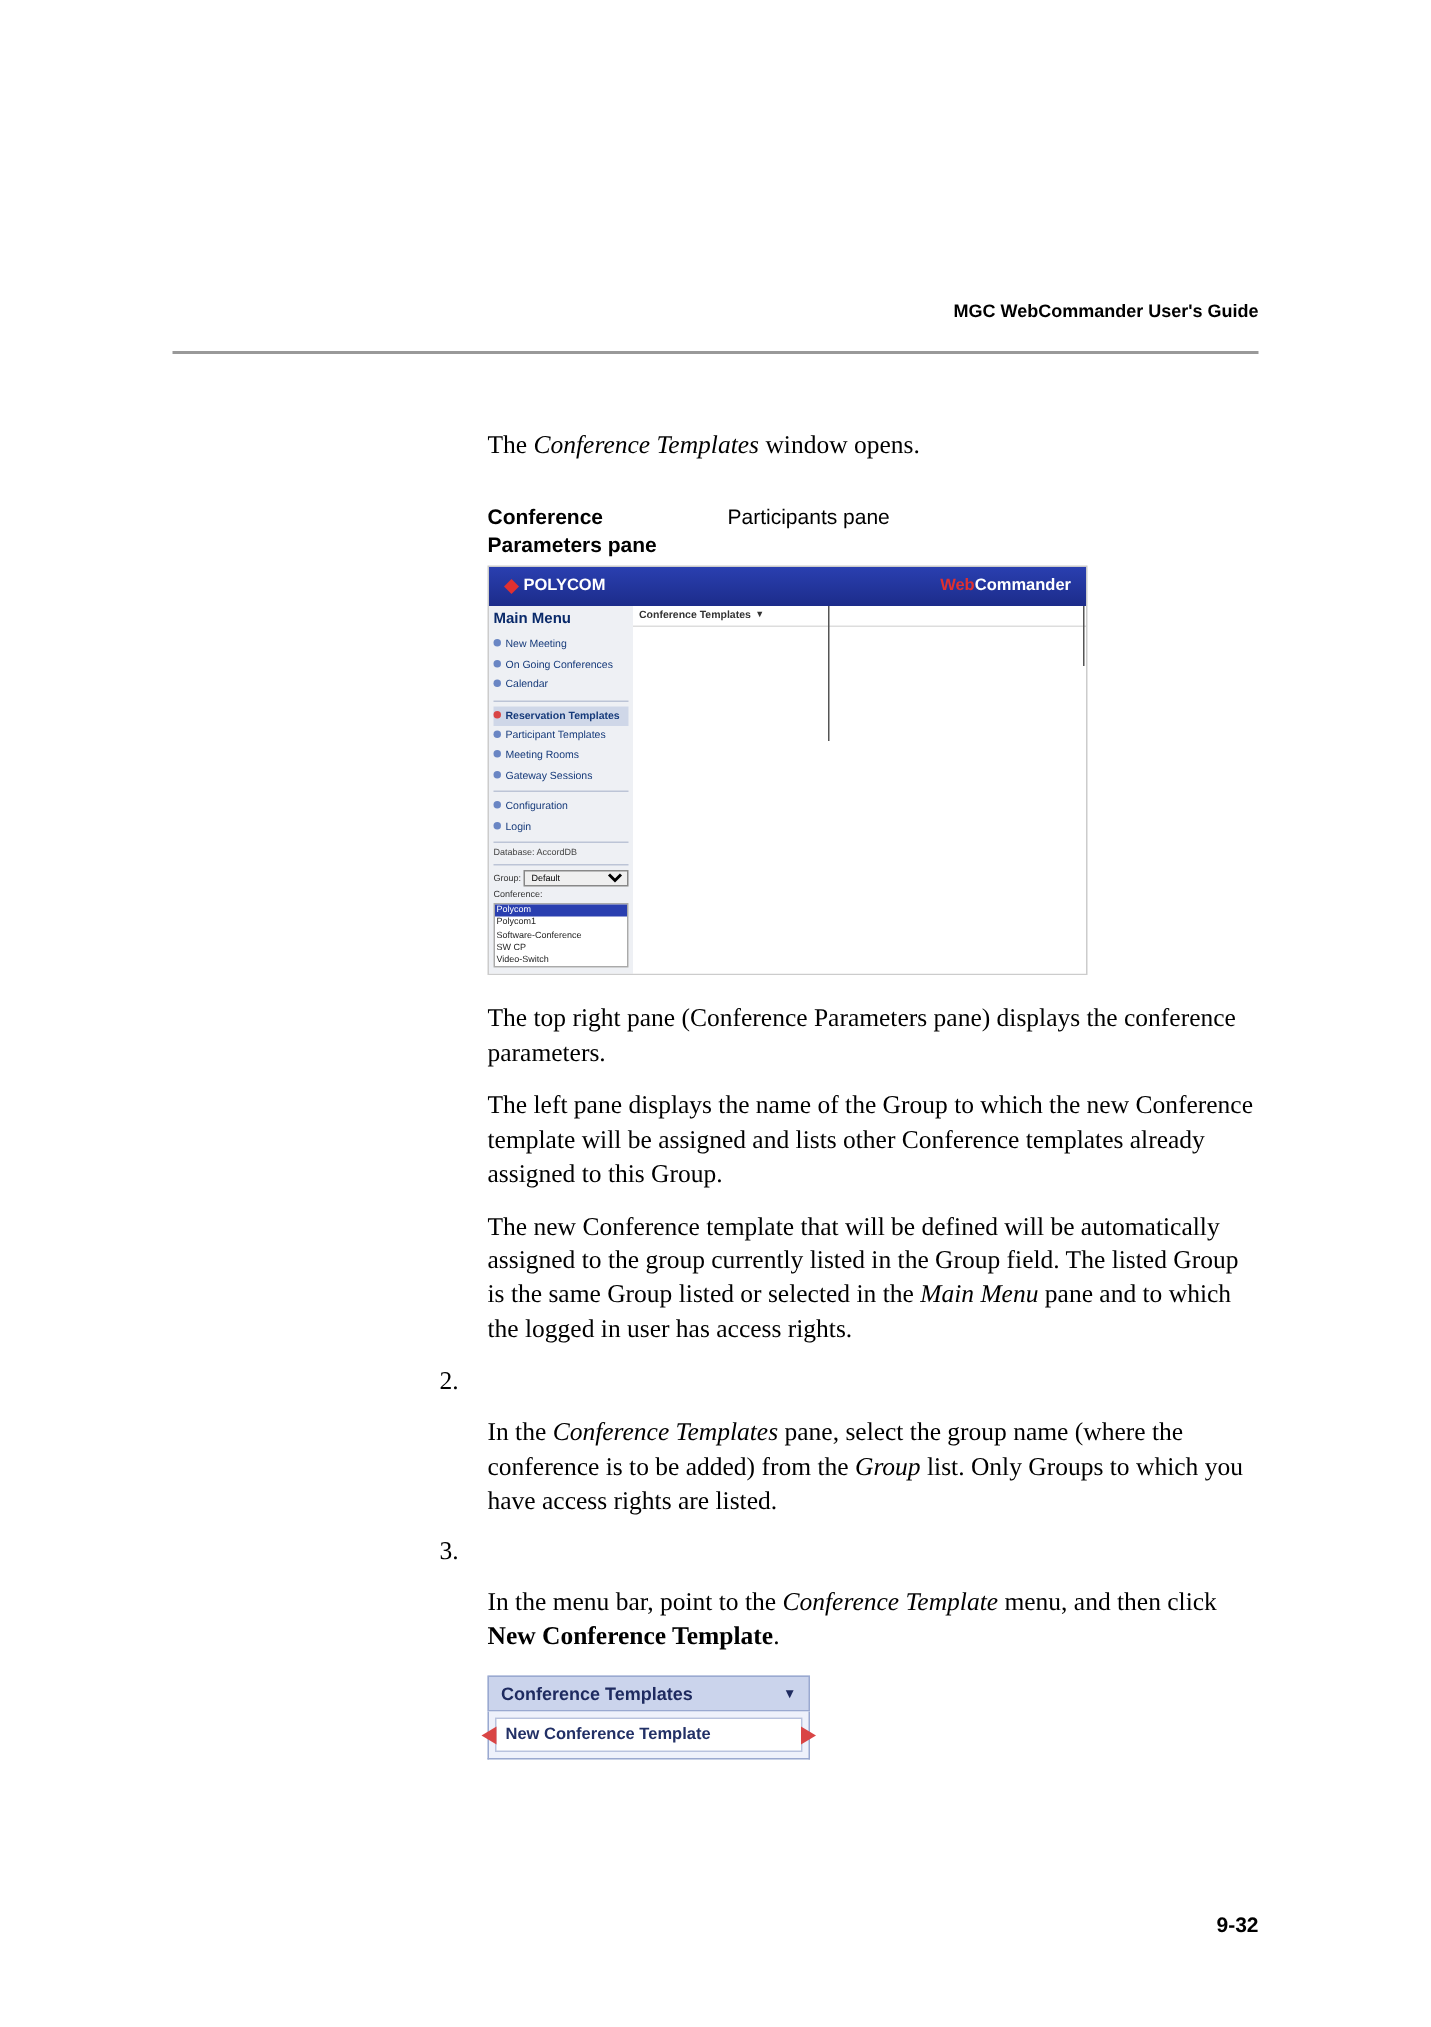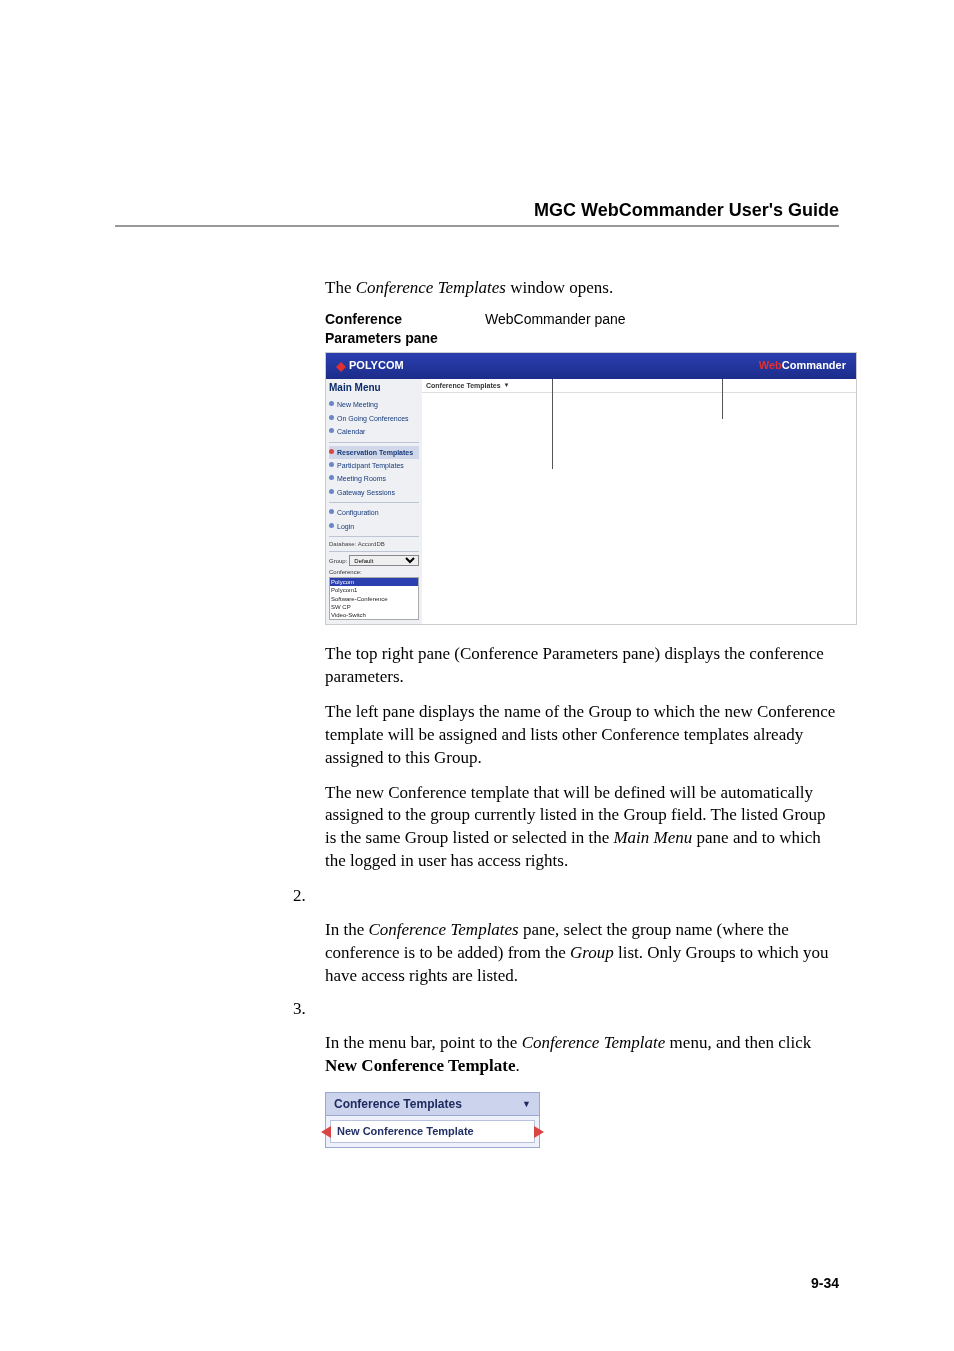--- a/index.html
+++ b/index.html
@@ -13,50 +13,50 @@
   }
   .page {
     padding: 200px 115px 60px 115px;
     min-height: 1351px;
     position: relative;
   }
   .header-right {
     text-align: right;
     font-family: Arial, Helvetica, sans-serif;
     font-weight: bold;
-    font-size: 18px;
+    font-size: 12px;
     color: #000;
-    margin-bottom: 4px;
+    margin-bottom: 20px;
   }
   .hr {
     border: none;
     border-top: 2px solid #999;
     margin: 0 0 50px 0;
   }
   .content {
     margin-left: 210px;
     font-size: 17px;
     line-height: 1.35;
   }
-  .intro { margin-bottom: 10px; }
+  .intro { margin-bottom: 26px; }
   .italic { font-style: italic; }
   .bold { font-weight: bold; }
   .labels-row {
     display: flex;
     font-family: Arial, Helvetica, sans-serif;
     font-size: 14px;
     margin-top: 10px;
     margin-bottom: 4px;
   }
   .labels-row .lbl1 { width: 220px; }
   .labels-row .lbl2 { width: 160px; font-weight: bold; }
   .labels-row .lbl3 { flex: 1; }
   .screenshot {
     border: 1px solid #ccc;
-    width: 532px;
+    width: 400px;
     margin-bottom: 18px;
   }
   .ss-banner {
     background: linear-gradient(#2a3fb0,#1c2c8a);
     height: 26px;
     display: flex;
     align-items: center;
     justify-content: space-between;
     padding: 0 10px;
     color: #fff;
@@ -207,21 +207,21 @@
     <p class="intro">
       <span>The </span><span class="italic">Conference Templates</span><span> window opens.</span>
     </p>
 
     <div class="labels-row">
       <div class="lbl2">
         <div>Conference</div>
         <div>Parameters pane</div>
       </div>
       <div class="lbl3">
-        <div>WebCommander pane</div>
+        <div>Participants pane</div>
       </div>
     </div>
 
     <div class="screenshot">
       <div class="ss-banner">
         <span class="poly">
           <span class="poly-icon">
             <svg viewBox="0 0 10 10" width="10" height="10">
                 <polygon points="5,0 10,5 5,10 0,5" fill="#e03030"></polygon>
               </svg>
@@ -306,14 +306,14 @@
             <span class="tri">▼</span>
           </div>
           <div class="item-box">
             <div class="item">New Conference Template</div>
           </div>
         </div>
       </div>
     </div>
   </div>
 
-  <div class="page-num">9-34</div>
+  <div class="page-num">9-32</div>
 </div>
 
 </body></html>

